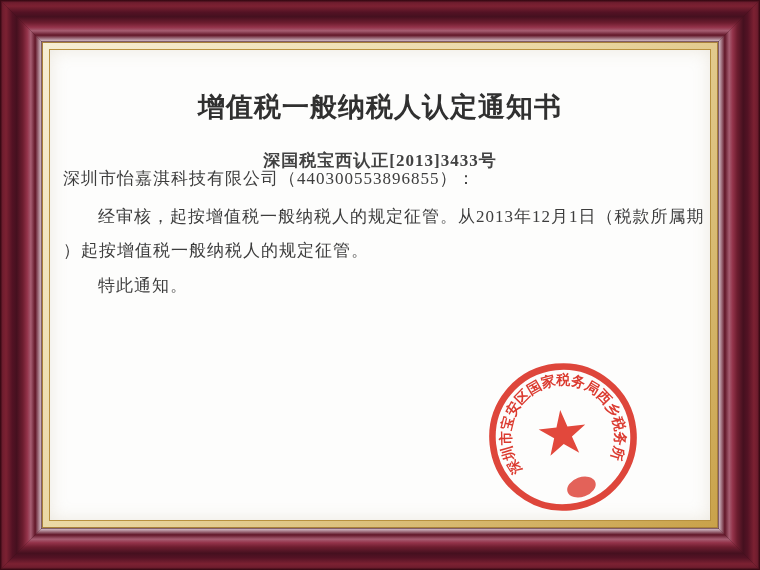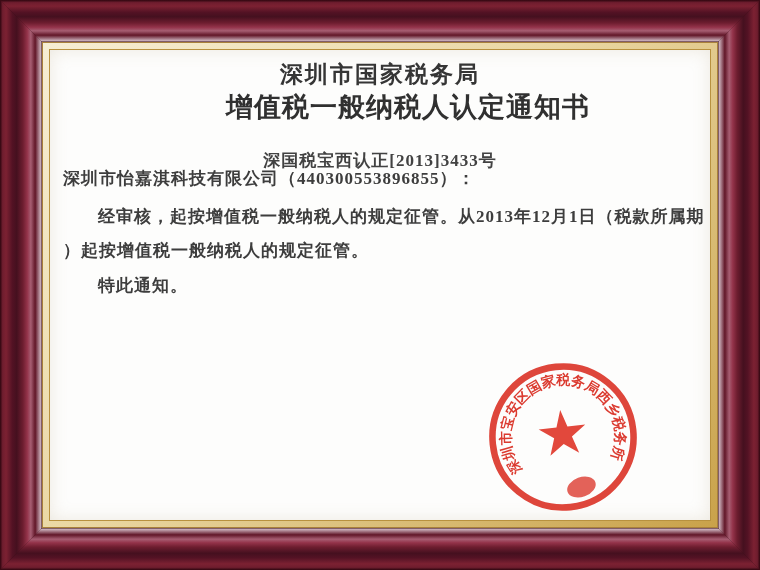--- a/index.html
+++ b/index.html
@@ -37,23 +37,23 @@
   
   .mat{position:absolute;inset:42px;
       background:linear-gradient(135deg,#f7eed4 0%,#ead7a2 45%,#c9a24a 100%);
       box-shadow:inset 0 0 0 1px #a9813b;}
   
   .paper{position:absolute;inset:49px;background:#fdfdfc;
       box-shadow:inset 0 0 0 1px #b8913f, inset 0 0 18px rgba(175,150,110,.22);
       color:#3b3b3b;}
   .t-center{position:absolute;left:0;width:100%;text-align:center;}
   .title1{top:10px;font-size:23px;font-weight:bold;letter-spacing:2px;color:#353535;}
-  .title2{top:40px;font-size:27px;font-weight:bold;letter-spacing:1px;color:#303030;margin-left:28px;}
+  .title2{top:40px;font-size:27px;font-weight:bold;letter-spacing:1px;color:#303030;}
   .docno{top:86px;font-size:17px;font-weight:bold;color:#424242;letter-spacing:1px;margin-top:14px;}
-  .bodyline{position:absolute;font-size:17px;color:#3d3d3d;letter-spacing:1px;white-space:nowrap;font-weight:bold;}
+  .bodyline{position:absolute;font-size:17px;color:#3d3d3d;letter-spacing:1px;white-space:nowrap;}
   .recipient{left:14px;top:118px;}
   .body1{left:49px;top:156px;}
   .body2{left:14px;top:190px;}
   .closing{left:49px;top:225px;}
   
   .seal{position:absolute;left:432px;top:306px;width:164px;height:164px;
       transform:rotate(-6deg);opacity:.92;z-index:4;}
   .issue-date{position:absolute;left:438px;top:396px;z-index:5;
       font-size:21px;font-weight:bold;letter-spacing:1px;color:#3f3a46;white-space:nowrap;}
 </style>
@@ -61,21 +61,20 @@
 <body>
 
 <div class="frame">
   <div class="wood top"></div>
   <div class="wood bottom"></div>
   <div class="wood left"></div>
   <div class="wood right"></div>
   <div class="mat"></div>
 
   <div class="paper">
-    <div class="t-center title1">深圳市国家税务局</div>
     <div class="t-center title2">增值税一般纳税人认定通知书</div>
     <div class="t-center docno">深国税宝西认正[2013]3433号</div>
 
     <div class="bodyline recipient">深圳市怡嘉淇科技有限公司（440300553896855）：</div>
     <div class="bodyline body1">经审核，起按增值税一般纳税人的规定征管。从2013年12月1日（税款所属期</div>
     <div class="bodyline body2">）起按增值税一般纳税人的规定征管。</div>
     <div class="bodyline closing">特此通知。</div>
 
     <div class="seal">
       <svg viewBox="0 0 200 200" width="164" height="164">

